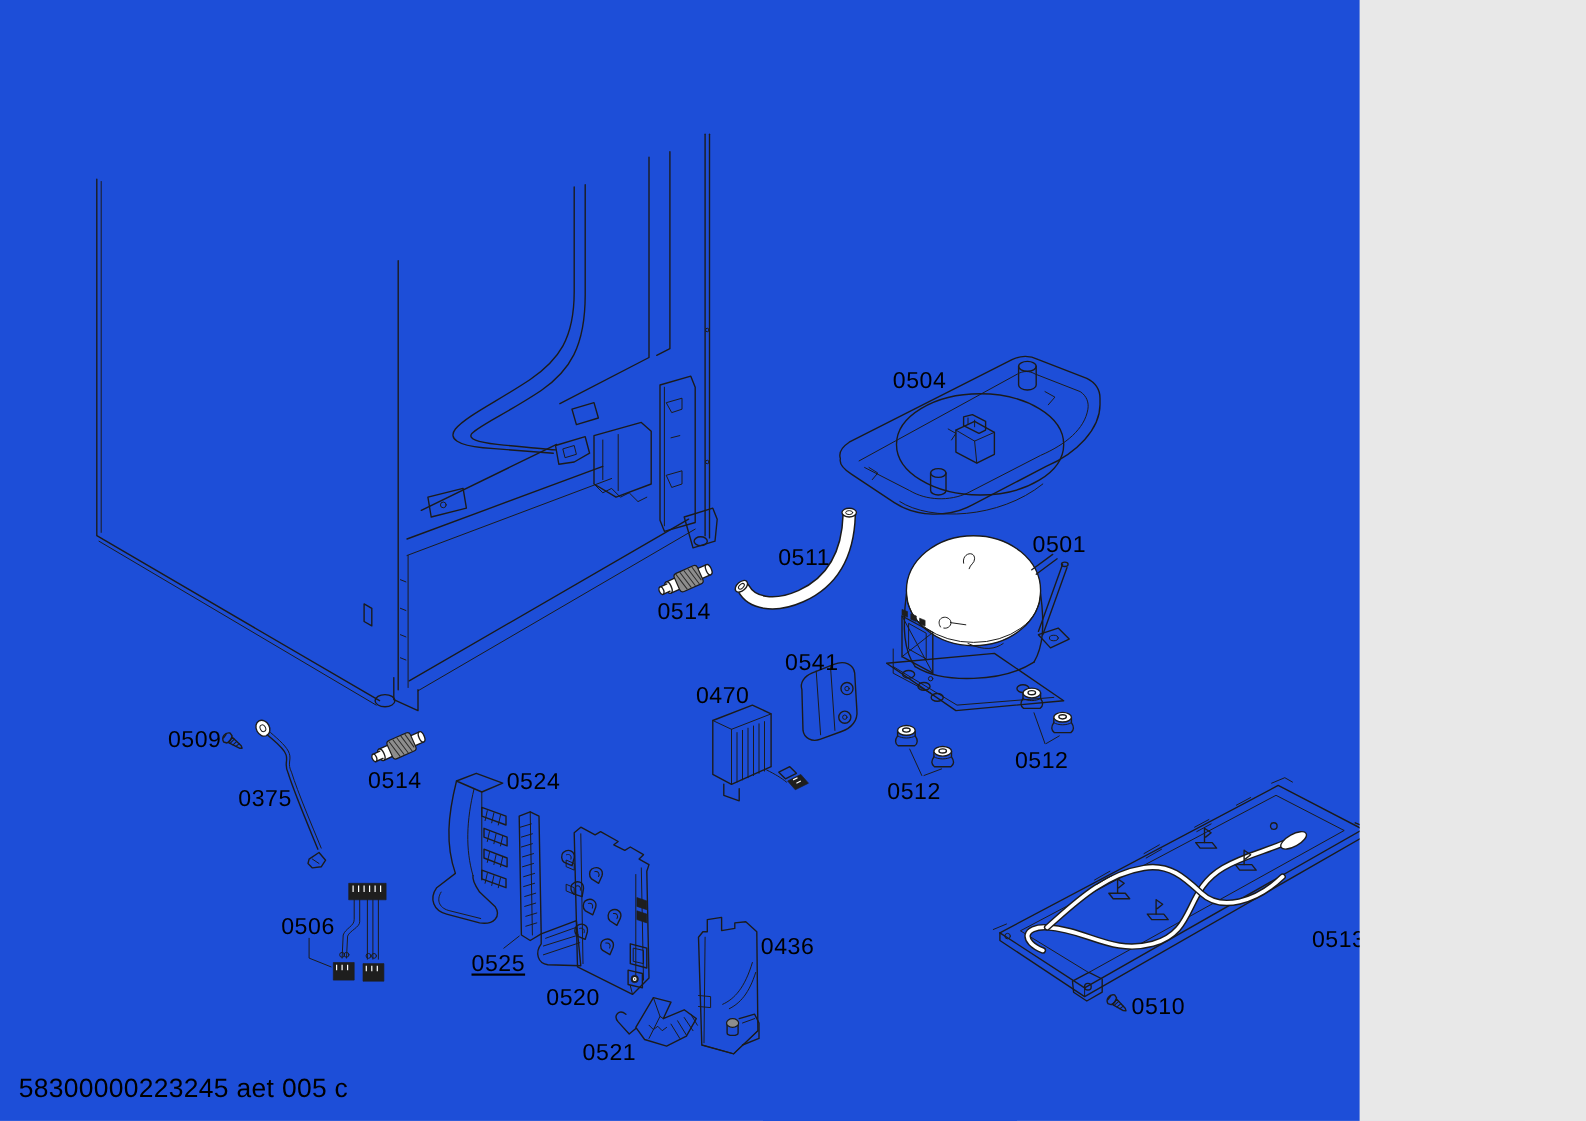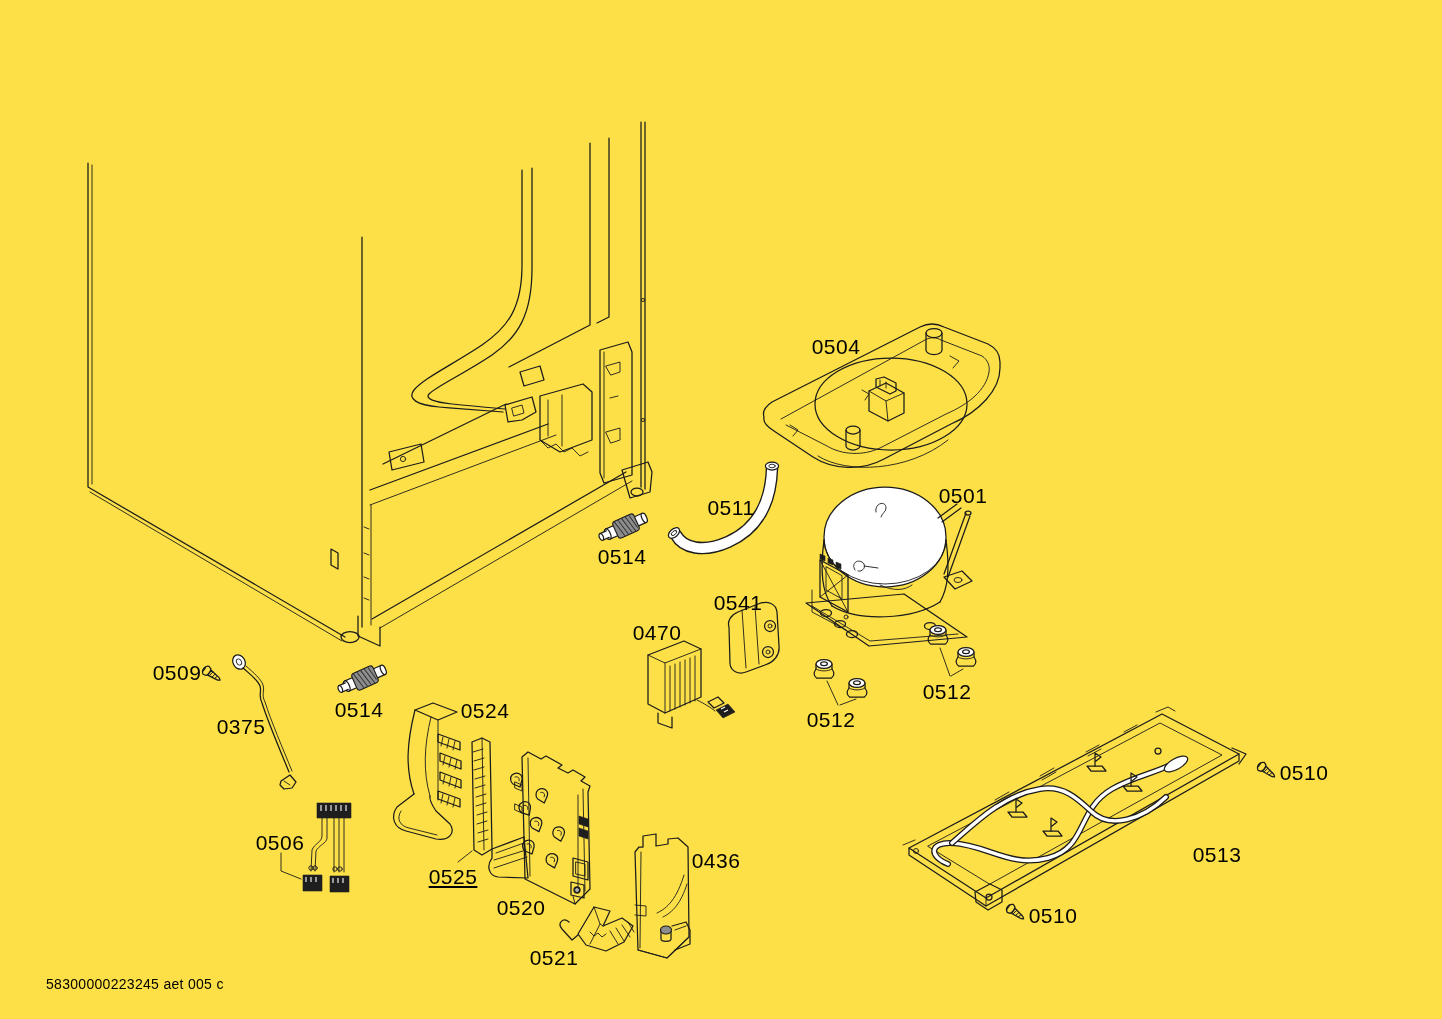--- a/index.html
+++ b/index.html
@@ -1,33 +1,33 @@
 <!DOCTYPE html>
 <html><head>
 <meta charset="utf-8">
 <style>
   html,body{margin:0;padding:0;background:#e8e8e8;}
-  .canvas{position:relative;width:1442px;height:1019px;background:#fde047;overflow:hidden;
+  .canvas{position:relative;width:1236px;height:1019px;background:#1d4ed8;overflow:hidden;
           font-family:"Liberation Sans",sans-serif;}
   .canvas svg{position:absolute;left:0;top:0;}
   
   svg .ln{fill:none;stroke:#1b1b1b;stroke-width:1.25;stroke-linejoin:round;stroke-linecap:round;}
   svg .thin{stroke-width:0.9;}
   svg .dk{fill:#1e1e1e;stroke:#1e1e1e;stroke-width:0.6;stroke-linejoin:round;}
   svg .gy{fill:#8d8d8d;}
   svg .wh{fill:#ffffff;}
   svg .wtick{stroke:#ffffff;stroke-width:1.1;fill:none;}
   svg .tubeO{fill:none;stroke:#1b1b1b;stroke-width:12.5;stroke-linecap:round;}
   svg .tubeI{fill:none;stroke:#ffffff;stroke-width:9.8;stroke-linecap:round;}
   svg .chO{fill:none;stroke:#1b1b1b;stroke-width:6;stroke-linecap:round;}
   svg .chI{fill:none;stroke:#ffffff;stroke-width:3.4;stroke-linecap:round;}
   .labels{position:absolute;left:0;top:0;width:100%;height:100%;}
   .part-label{position:absolute;transform:translate(-50%,-50%);color:#000;
               font-size:21px;letter-spacing:0.5px;white-space:nowrap;}
-  .doc-code{position:absolute;left:17px;top:976px;color:#000;font-size:14px;letter-spacing:0.3px;margin-left:29px;}
+  .doc-code{position:absolute;left:17px;top:976px;color:#000;font-size:24px;letter-spacing:0.3px;}
 </style>
 </head>
 <body>
 
 <div class="canvas">
 
 <svg width="1442" height="1019" viewBox="0 0 1442 1019">
   <defs>
 
     <g id="screw">

